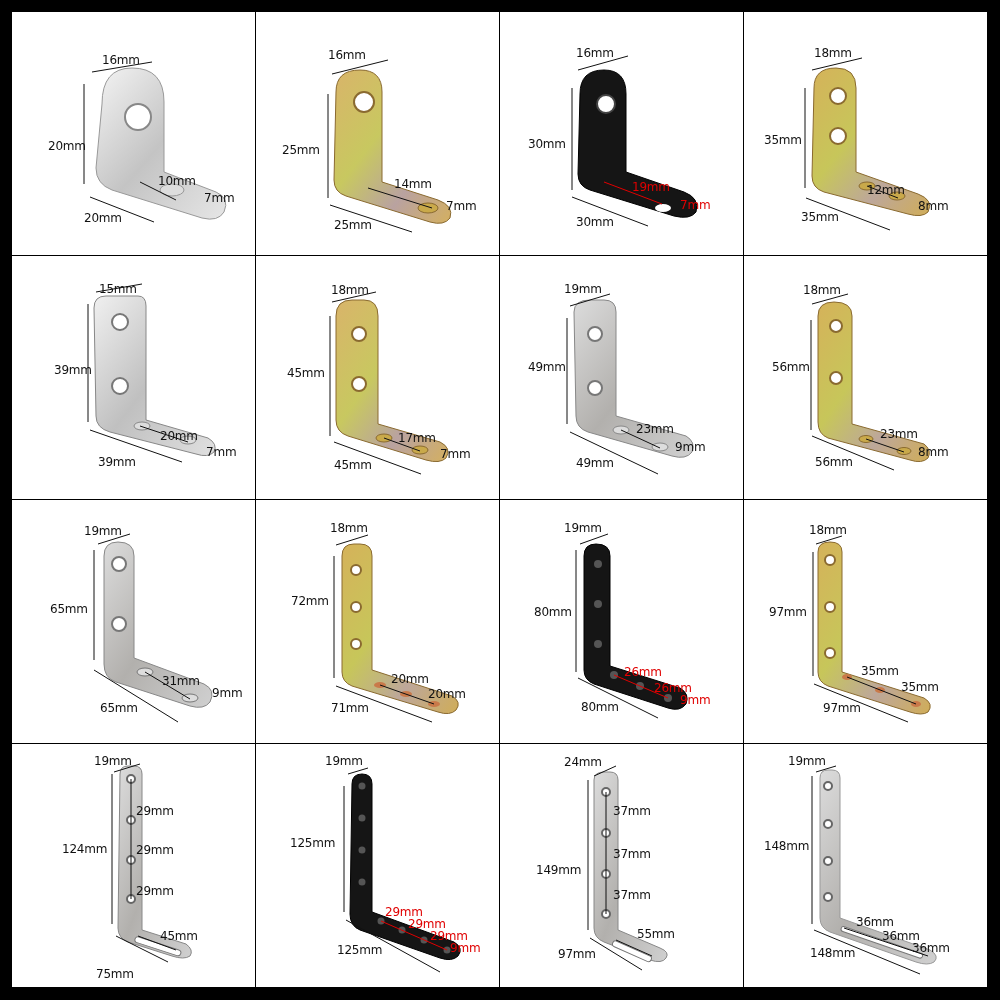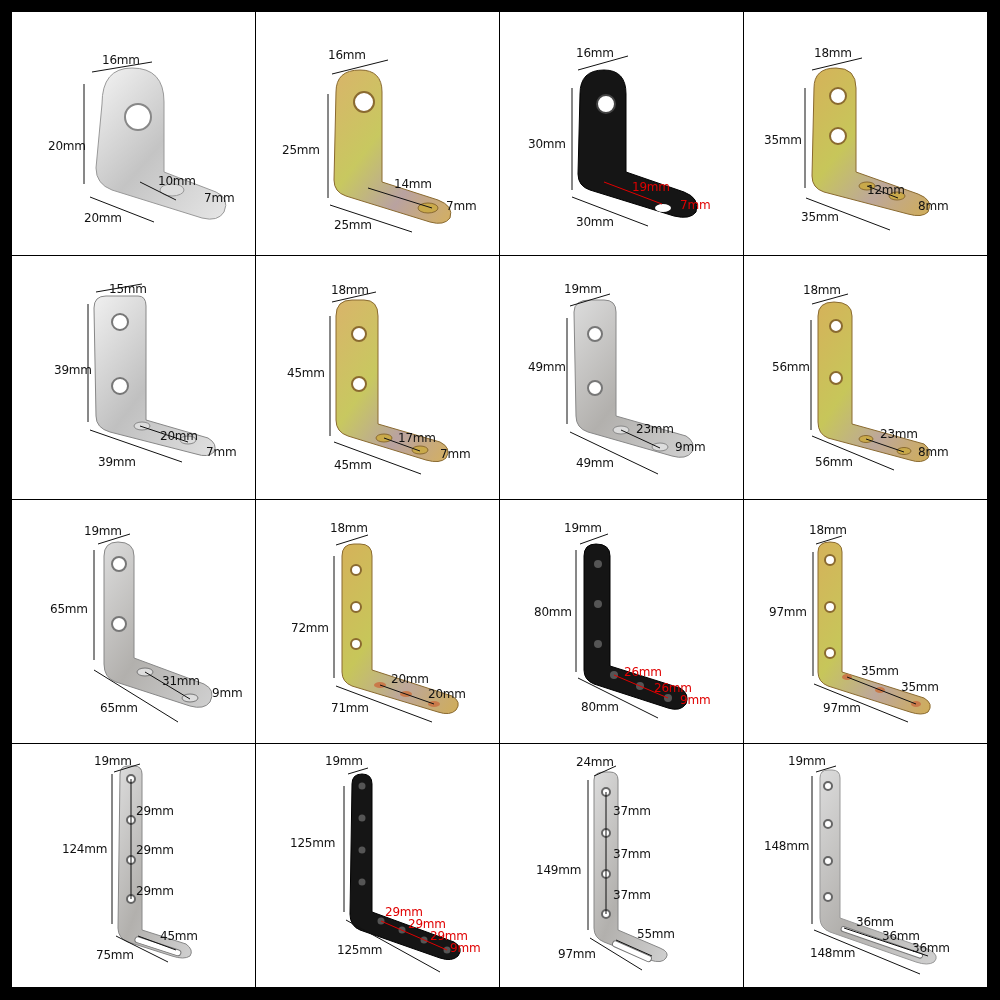--- a/index.html
+++ b/index.html
@@ -134,21 +134,21 @@
       <path d="M82 52 Q82 40 94 40 L126 40 Q134 40 134 50 L134 164 L196 182 Q206 188 202 196 Q196 202 184 198 L98 176 Q84 172 84 160 Z" fill="url(#gs2)" stroke="#888"></path>
       <circle cx="108" cy="66" r="8" fill="#fff" stroke="#777" stroke-width="2"></circle>
       <circle cx="108" cy="130" r="8" fill="#fff" stroke="#777" stroke-width="2"></circle>
       <ellipse cx="130" cy="170" rx="8" ry="4" fill="#ddd" stroke="#888"></ellipse>
       <ellipse cx="176" cy="184" rx="8" ry="4" fill="#ddd" stroke="#888"></ellipse>
       <line x1="76" y1="48" x2="76" y2="166" stroke="#111"></line>
       <line x1="84" y1="36" x2="130" y2="28" stroke="#111"></line>
       <line x1="78" y1="174" x2="170" y2="206" stroke="#111"></line>
       <line x1="128" y1="170" x2="176" y2="186" stroke="#111"></line>
     </svg>
-    <span class="lbl" style="left:97px;top:27px">15mm</span>
+    <span class="lbl" style="left:87px;top:27px">15mm</span>
     <span class="lbl" style="left:42px;top:108px">39mm</span>
     <span class="lbl" style="left:86px;top:200px">39mm</span>
     <span class="lbl" style="left:148px;top:174px">20mm</span>
     <span class="lbl" style="left:194px;top:190px">7mm</span>
   </div>
 
   <div class="cell">
     <svg viewBox="0 0 243 243">
       <path d="M80 60 Q80 44 96 44 L108 44 Q122 44 122 60 L122 168 L184 186 Q196 192 190 202 Q184 208 170 204 L92 180 Q80 176 80 164 Z" fill="url(#gz)" stroke="#8a6a30"></path>
       <circle cx="103" cy="78" r="7" fill="#fff" stroke="#8a6a30" stroke-width="2"></circle>
@@ -239,21 +239,21 @@
       <circle cx="100" cy="144" r="5" fill="#fff" stroke="#8a6a30" stroke-width="2"></circle>
       <ellipse cx="124" cy="185" rx="6" ry="3" fill="#c9794a"></ellipse>
       <ellipse cx="150" cy="194" rx="6" ry="3" fill="#c9794a"></ellipse>
       <ellipse cx="178" cy="204" rx="6" ry="3" fill="#c9794a"></ellipse>
       <line x1="78" y1="56" x2="78" y2="178" stroke="#111"></line>
       <line x1="80" y1="45" x2="112" y2="35" stroke="#111"></line>
       <line x1="80" y1="186" x2="176" y2="222" stroke="#111"></line>
       <line x1="124" y1="185" x2="178" y2="204" stroke="#111"></line>
     </svg>
     <span class="lbl" style="left:74px;top:22px">18mm</span>
-    <span class="lbl" style="left:35px;top:122px">72mm</span>
+    <span class="lbl" style="left:35px;top:95px">72mm</span>
     <span class="lbl" style="left:75px;top:202px">71mm</span>
     <span class="lbl" style="left:135px;top:173px">20mm</span>
     <span class="lbl" style="left:172px;top:188px">20mm</span>
   </div>
 
   <div class="cell">
     <svg viewBox="0 0 243 243">
       <path d="M84 56 Q84 44 96 44 Q110 44 110 56 L110 166 L180 188 Q190 194 186 204 Q180 212 168 208 L94 184 Q84 180 84 170 Z" fill="#151515" stroke="#000"></path>
       <circle cx="98" cy="64" r="4" fill="#555"></circle>
       <circle cx="98" cy="104" r="4" fill="#555"></circle>
@@ -307,21 +307,21 @@
       <line x1="100" y1="30" x2="100" y2="180" stroke="#111"></line>
       <line x1="102" y1="28" x2="128" y2="20" stroke="#111"></line>
       <line x1="104" y1="192" x2="156" y2="218" stroke="#111"></line>
       <line x1="126" y1="192" x2="164" y2="206" stroke="#111"></line>
     </svg>
     <span class="lbl" style="left:82px;top:11px">19mm</span>
     <span class="lbl" style="left:50px;top:99px">124mm</span>
     <span class="lbl" style="left:124px;top:61px">29mm</span>
     <span class="lbl" style="left:124px;top:100px">29mm</span>
     <span class="lbl" style="left:124px;top:141px">29mm</span>
-    <span class="lbl" style="left:84px;top:205px">75mm</span>
+    <span class="lbl" style="left:84px;top:224px">75mm</span>
     <span class="lbl" style="left:148px;top:186px">45mm</span>
   </div>
 
   <div class="cell">
     <svg viewBox="0 0 243 243">
       <path d="M96 40 Q96 30 106 30 Q116 30 116 40 L116 168 L198 198 Q208 204 202 212 Q196 218 184 214 L104 186 Q94 182 94 170 Z" fill="#151515" stroke="#000"></path>
       <circle cx="106" cy="42" r="3.5" fill="#555"></circle>
       <circle cx="106" cy="74" r="3.5" fill="#555"></circle>
       <circle cx="106" cy="106" r="3.5" fill="#555"></circle>
       <circle cx="106" cy="138" r="3.5" fill="#555"></circle>
@@ -350,21 +350,21 @@
       <circle cx="106" cy="89" r="4" fill="#fff" stroke="#666" stroke-width="2"></circle>
       <circle cx="106" cy="130" r="4" fill="#fff" stroke="#666" stroke-width="2"></circle>
       <circle cx="106" cy="170" r="4" fill="#fff" stroke="#666" stroke-width="2"></circle>
       <rect x="114" y="196" width="42" height="6" rx="3" transform="rotate(24 114 196)" fill="#fff" stroke="#777"></rect>
       <line x1="106" y1="48" x2="106" y2="170" stroke="#111"></line>
       <line x1="88" y1="36" x2="88" y2="186" stroke="#111"></line>
       <line x1="94" y1="32" x2="116" y2="22" stroke="#111"></line>
       <line x1="90" y1="194" x2="142" y2="226" stroke="#111"></line>
       <line x1="116" y1="196" x2="152" y2="212" stroke="#111"></line>
     </svg>
-    <span class="lbl" style="left:76px;top:12px">24mm</span>
+    <span class="lbl" style="left:64px;top:12px">24mm</span>
     <span class="lbl" style="left:36px;top:120px">149mm</span>
     <span class="lbl" style="left:113px;top:61px">37mm</span>
     <span class="lbl" style="left:113px;top:104px">37mm</span>
     <span class="lbl" style="left:113px;top:145px">37mm</span>
     <span class="lbl" style="left:58px;top:204px">97mm</span>
     <span class="lbl" style="left:137px;top:184px">55mm</span>
   </div>
 
   <div class="cell">
     <svg viewBox="0 0 243 243">

